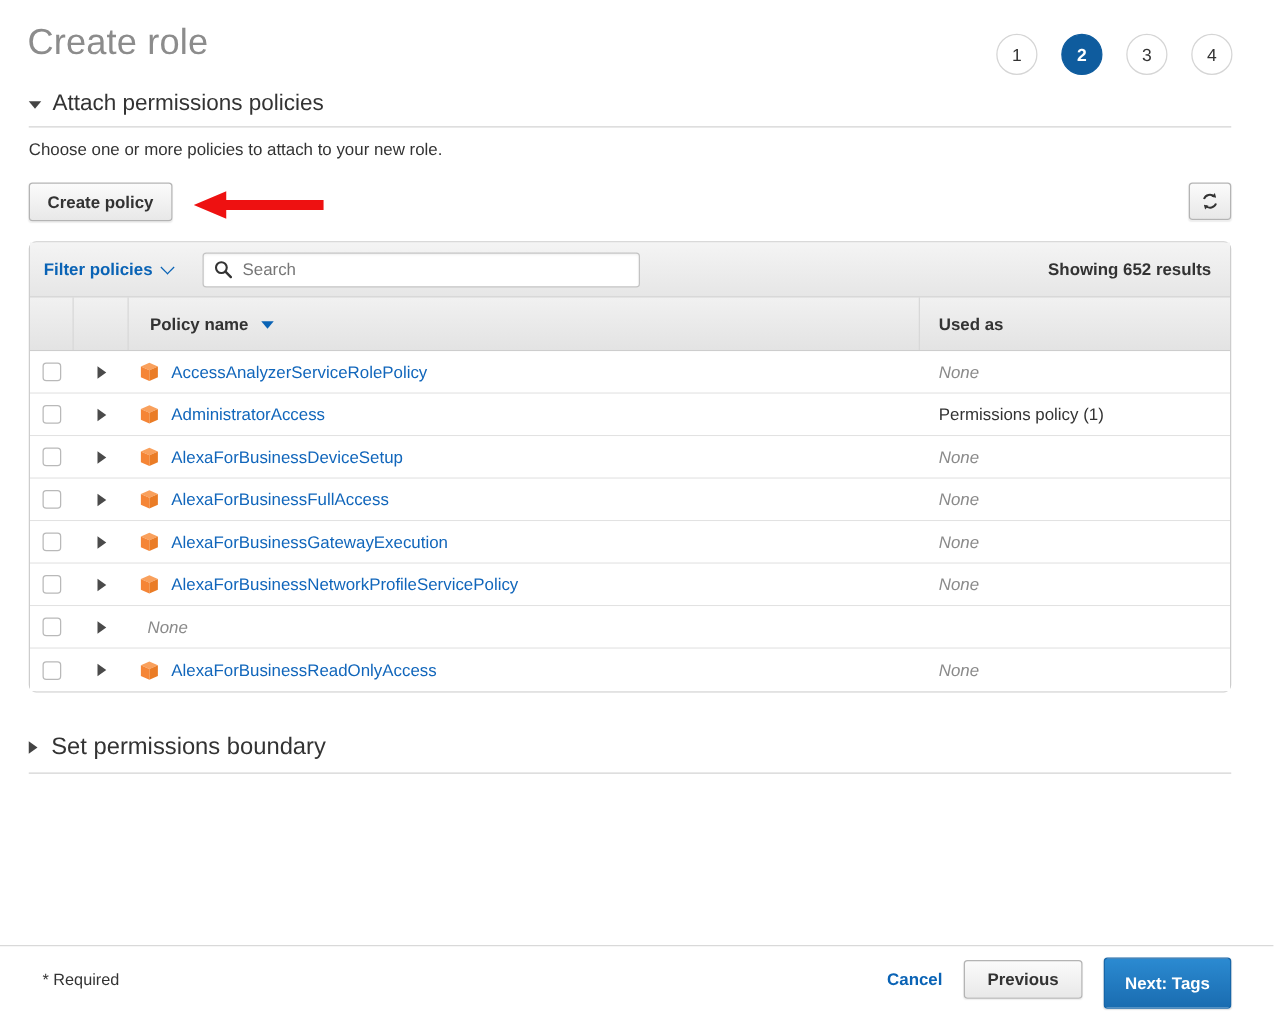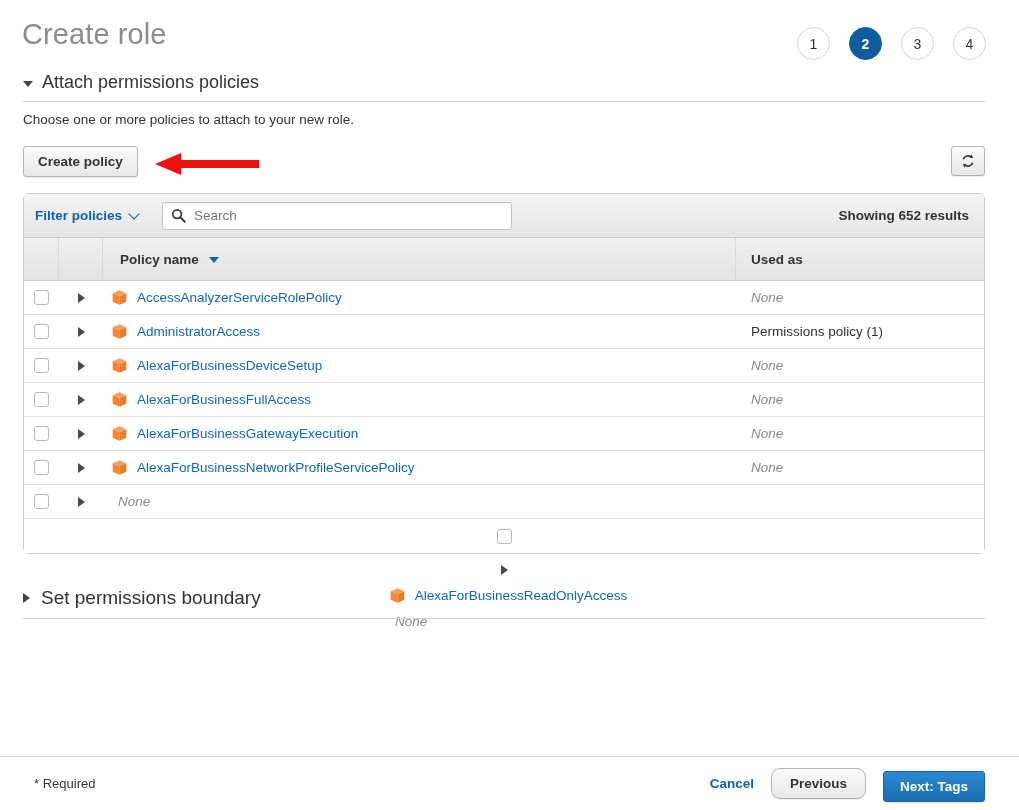--- a/index.html
+++ b/index.html
@@ -201,21 +201,21 @@
     margin-top: 2px;
   }
 
   .trow {
     display: flex;
     height: 34px;
     border-bottom: 1px solid #e2e2e2;
     align-items: center;
     background: #fff;
   }
-  .trow:last-child { border-bottom: none; flex-direction: column; }
+  .trow:last-child { border-bottom: none; }
   .trow .col-check,
   .trow .col-expand,
   .trow .col-name,
   .trow .col-used { border-right: none; }
   .trow .col-check { display: flex; align-items: center; justify-content: center; }
   .trow .col-expand { display: flex; align-items: center; justify-content: center; }
   .trow .col-name { padding-left: 8px; gap: 9px; }
 
   .cbox {
     width: 15px; height: 15px;
@@ -296,31 +296,31 @@
     font-size: 13.5px;
     color: #0a63b5;
     font-weight: bold;
     cursor: pointer;
     text-decoration: none;
   }
   .btn-previous {
     height: 31px;
     padding: 0 18px;
     border: 1px solid #b4b4b4;
-    border-radius: 9px;
+    border-radius: 3px;
     background: linear-gradient(to bottom, #fbfbfb 0%, #e8e8e8 100%);
     font-size: 13.5px;
     font-weight: bold;
     color: #333;
     cursor: pointer;
     font-family: "Liberation Sans", sans-serif;
     box-shadow: 0 1px 1px rgba(0,0,0,0.07);
   }
   .btn-next {
-    height: 31px;
+    height: 41px;
     padding: 0 16px;
     border: 1px solid #1766a8;
     border-radius: 3px;
     background: linear-gradient(to bottom, #2b8ad1 0%, #1a6cb0 100%);
     font-size: 13.5px;
     font-weight: bold;
     color: #fff;
     cursor: pointer;
     font-family: "Liberation Sans", sans-serif;
     box-shadow: 0 1px 1px rgba(0,0,0,0.12);

